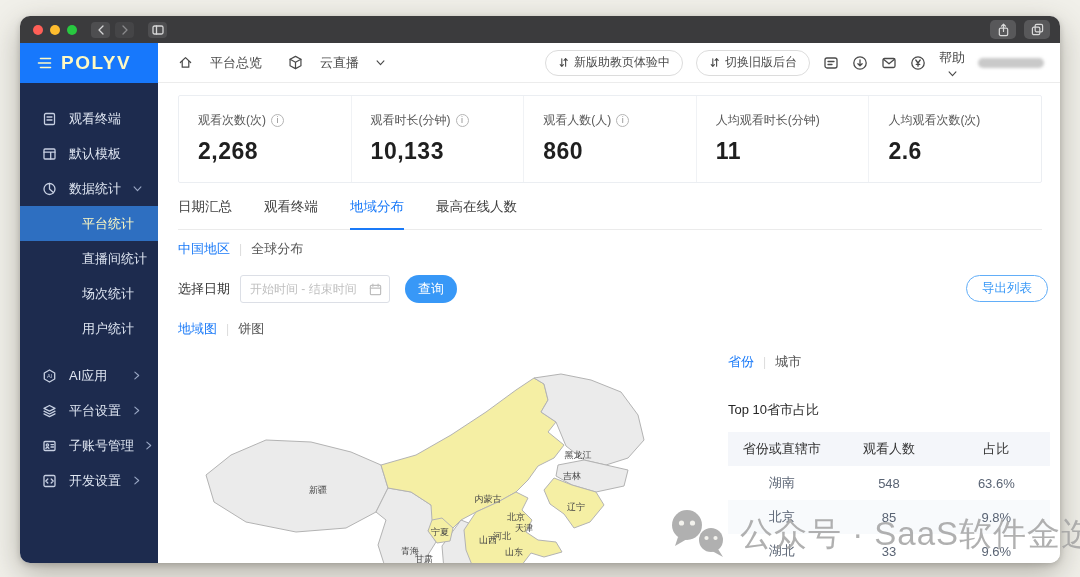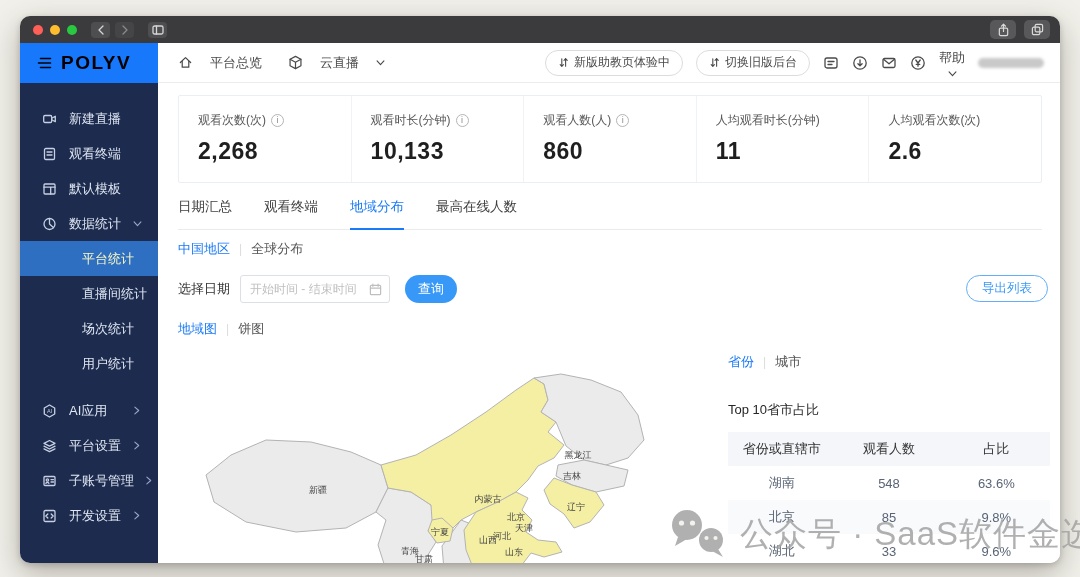--- a/index.html
+++ b/index.html
@@ -24,21 +24,21 @@
   .urlbar { position:absolute; left:230px; top:5px; width:588px; height:17px; background:#515153;
             border-radius:5px; display:flex; align-items:center; justify-content:center; }
   .urlbar .url { color:#e8e8e8; font-size:10.5px; }
   .urlbar .refresh { position:absolute; right:6px; color:#cfcfcf; font-size:11px; line-height:1; }
   .winbtns { position:absolute; right:10px; top:4px; display:flex; gap:8px; }
   .winbtn { width:26px; height:19px; border-radius:5px; background:#58585a; color:#d9d9d9;
             display:flex; align-items:center; justify-content:center; }
 
   
   .appbar { height:40px; display:flex; border-bottom:1px solid #ececec; background:#fff; }
-  .logo { width:138px; height:40px; background:#1778fc; color:#000000; display:flex;
+  .logo { width:138px; height:40px; background:#1778fc; color:#fef9c3; display:flex;
           align-items:center; gap:9px; padding-left:17px; flex:0 0 auto; }
   .logo .wordmark { font-size:19px; font-weight:bold; letter-spacing:1.5px; }
   .appnav { flex:1; display:flex; align-items:center; padding-left:20px; position:relative; }
   .navitem { display:flex; align-items:center; gap:17px; color:#4a4a4a; font-size:13px; margin-right:26px;justify-content:space-between; }
   .appbar-right { margin-left:auto; display:flex; align-items:center; gap:13px; padding-right:16px; }
   .pill { display:flex; align-items:center; gap:5px; height:26px; padding:0 12px;
           border:1px solid #dcdcdc; border-radius:14px; font-size:12px; color:#4a4a4a; background:#fff; }
   .tico { color:#4a4a4a; display:flex; }
   .helpitem { display:flex; align-items:center; gap:4px; color:#4a4a4a; font-size:13px;flex-direction:column; }
   .blurname { width:66px; height:10px; border-radius:5px; background:#c9c9c9; filter:blur(1.6px); }
@@ -248,29 +248,20 @@
             </span>
           </span>
           <span class="blurname"></span>
         </div>
       </div>
     </div>
 
     <div class="appbody">
 
       <div class="sidebar">
-        <div class="side-item">
-          <span class="sicon">
-            <svg class="ic" width="15" height="14" viewBox="0 0 14 14">
-                <rect x="1.2" y="3.5" width="8" height="7" rx="1.3"></rect>
-                <path d="M9.2 6.3 L12.8 4.3 V9.7 L9.2 7.7"></path>
-              </svg>
-          </span>
-          <span class="lbl">新建直播</span>
-        </div>
         <div class="side-item">
           <span class="sicon">
             <svg class="ic" width="15" height="14" viewBox="0 0 14 14">
                 <rect x="2" y="1.5" width="10" height="11" rx="1.3"></rect>
                 <path d="M4.5 5 H9.5 M4.5 8 H9.5"></path>
               </svg>
           </span>
           <span class="lbl">观看终端</span>
         </div>
         <div class="side-item">

